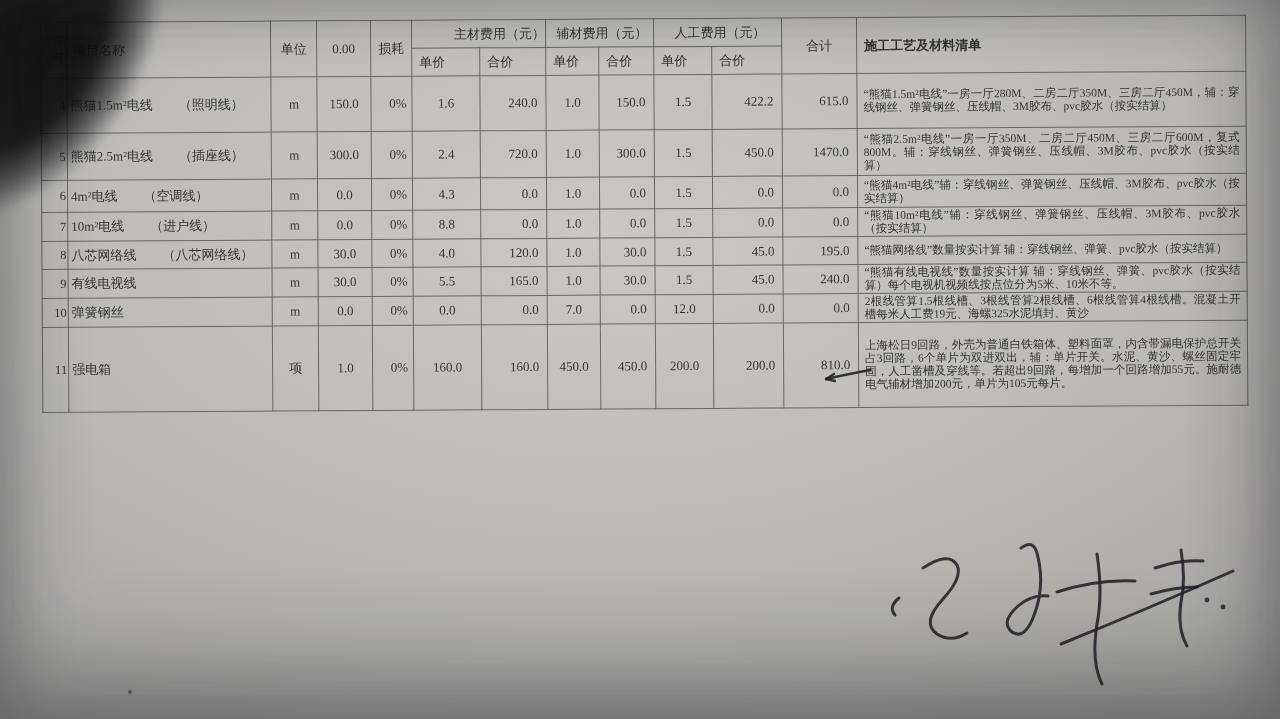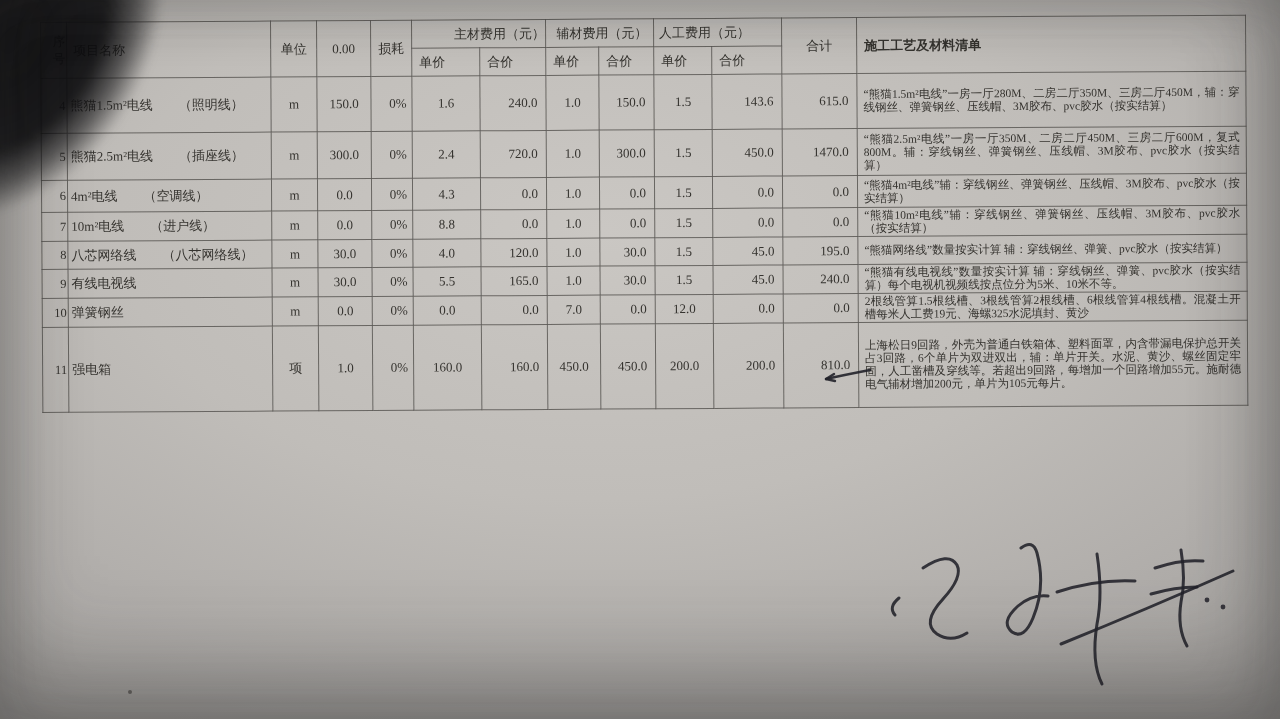--- a/index.html
+++ b/index.html
@@ -68,21 +68,21 @@
       </colgroup>
       <tbody>
           <tr class="hr1">
         <th rowspan="2" class="c-idx">序号</th>
         <th rowspan="2" style="text-align:left;padding-left:6px;">项目名称</th>
         <th rowspan="2">单位</th>
         <th rowspan="2">0.00</th>
         <th rowspan="2">损耗</th>
         <th colspan="2" style="text-align:right;padding-left:5px;">主材费用（元）</th>
         <th colspan="2" style="text-align:center;padding-left:5px;">辅材费用（元）</th>
-        <th colspan="2" style="text-align:left;padding-left:5px;">人工费用（元）</th>
+        <th colspan="2" style="text-align:center;padding-left:5px;">人工费用（元）</th>
         <th rowspan="2">合计</th>
         <th rowspan="2" class="h-proc">施工工艺及材料清单</th>
       </tr>
       <tr class="hr2">
         <th style="text-align:left;padding-left:7px;">单价</th>
         <th style="text-align:left;padding-left:7px;">合价</th>
         <th style="text-align:left;padding-left:7px;">单价</th>
         <th style="text-align:left;padding-left:7px;">合价</th>
         <th style="text-align:left;padding-left:7px;">单价</th>
         <th style="text-align:left;padding-left:7px;">合价</th>
@@ -92,21 +92,21 @@
         <td class="c-idx">4</td>
         <td class="c-name"><span>熊猫1.5m²电线</span><span class="note">（照明线）</span></td>
         <td class="ctr">m</td>
         <td class="ctr">150.0</td>
         <td class="pct">0%</td>
         <td class="ctr">1.6</td>
         <td class="num">240.0</td>
         <td class="ctr">1.0</td>
         <td class="num">150.0</td>
         <td class="ctr">1.5</td>
-        <td class="num">143.6</td>
+        <td class="num">422.2</td>
         <td class="num">615.0</td>
         <td class="c-desc">“熊猫1.5m²电线”一房一厅280M、二房二厅350M、三房二厅450M，辅：穿线钢丝、弹簧钢丝、压线帽、3M胶布、pvc胶水（按实结算）</td>
       </tr>
 
       <tr class="r5">
         <td class="c-idx">5</td>
         <td class="c-name"><span>熊猫2.5m²电线</span><span class="note">（插座线）</span></td>
         <td class="ctr">m</td>
         <td class="ctr">300.0</td>
         <td class="pct">0%</td>

